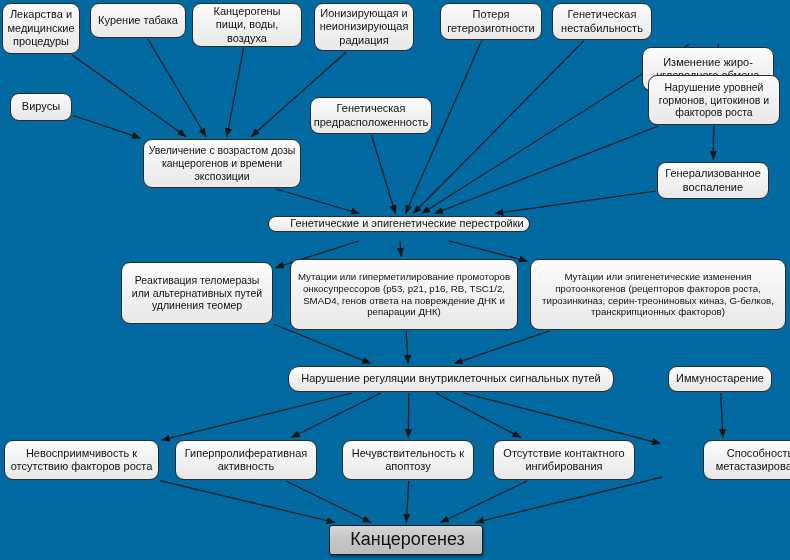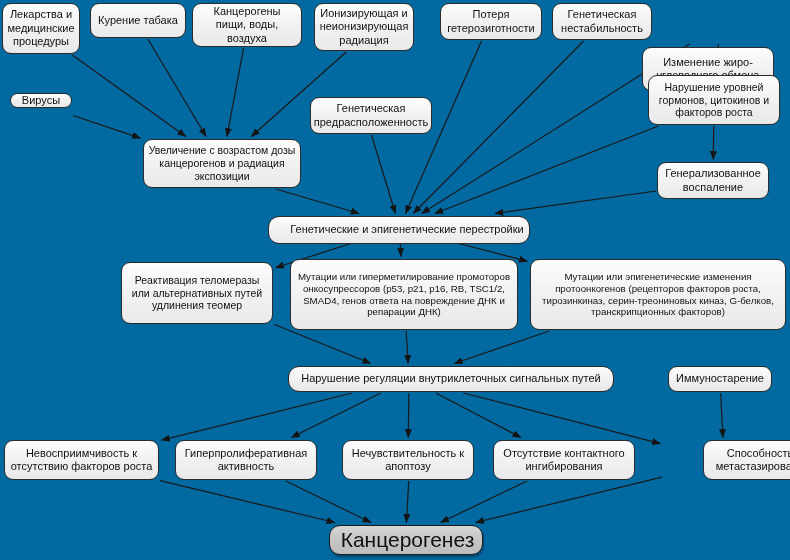--- a/index.html
+++ b/index.html
@@ -39,22 +39,22 @@
     line-height: 1.22;
     padding: 2px 4px;
     z-index: 2;
   }
   .node.small  { font-size: 10.5px; }
   .node.tiny   { font-size: 9.7px; line-height: 1.2; }
   .node.hub    { font-size: 11px; border-radius: 11px; }
   .node.terminal {
     background: linear-gradient(to bottom, #d6d6d6 0%, #c6c6c6 50%, #bdbdbd 100%);
     border: 1.6px solid #1c1c1c;
-    border-radius: 11px;
-    font-size: 21px;
+    border-radius: 3px;
+    font-size: 18px;
     box-shadow: 1px 2px 2px rgba(0,0,0,0.35);
     padding-left: 7px;
   }
   .node span { display: block; }
 </style>
 </head>
 <body>
 
 <div id="diagram-root">
   <svg id="edge-layer" width="790" height="560" viewBox="0 0 790 560">
@@ -112,36 +112,36 @@
       </div>
       <div class="node" style="left: 440px; top: 3px; width: 102px; height: 37px;">
         <span>Потеря гетерозиготности</span>
       </div>
       <div class="node" style="left: 552px; top: 3px; width: 100px; height: 37px;">
         <span>Генетическая нестабильность</span>
       </div>
       <div class="node" style="left: 642px; top: 3px; width: 132px; height: 44px; margin-top: 44px;">
         <span>Изменение жиро-углеводного обмена</span>
       </div>
-      <div class="node" style="left: 10px; top: 93px; width: 62px; height: 15px;">
+      <div class="node" style="left: 10px; top: 93px; width: 62px; height: 28px;">
         <span>Вирусы</span>
       </div>
       <div class="node" style="left: 310px; top: 97px; width: 122px; height: 37px;">
         <span>Генетическая предрасположенность</span>
       </div>
       <div class="node small" style="left: 648px; top: 75px; width: 132px; height: 50px;">
         <span>Нарушение уровней гормонов, цитокинов и факторов роста</span>
       </div>
       <div class="node" style="left: 657px; top: 162px; width: 112px; height: 37px;">
         <span>Генерализованное воспаление</span>
       </div>
       <div class="node small" style="left: 143px; top: 139px; width: 158px; height: 49px;">
-        <span>Увеличение с возрастом дозы канцерогенов и радиация экспозиции</span>
+        <span>Увеличение с возрастом дозы канцерогенов и времени экспозиции</span>
       </div>
-      <div class="node hub" style="left: 268px; top: 216px; width: 262px; height: 28px; padding-left: 20px;">
+      <div class="node hub" style="left: 268px; top: 216px; width: 262px; height: 16px; padding-left: 20px;">
         <span>Генетические и эпигенетические перестройки</span>
       </div>
       <div class="node small" style="left: 121px; top: 262px; width: 152px; height: 62px;">
         <span>Реактивация теломеразы или альтернативных путей удлинения теомер</span>
       </div>
       <div class="node tiny" style="left: 290px; top: 259px; width: 228px; height: 71px;">
         <span>Мутации или гиперметилирование промоторов онкосупрессоров (p53, p21, p16, RB, TSC1/2, SMAD4, генов ответа на повреждение ДНК и репарации ДНК)</span>
       </div>
       <div class="node tiny" style="left: 530px; top: 259px; width: 256px; height: 71px;">
         <span>Мутации или эпигенетические изменения протоонкогенов (рецепторов факторов роста, тирозинкиназ, серин-треониновых киназ, G-белков, транскрипционных факторов)</span>

